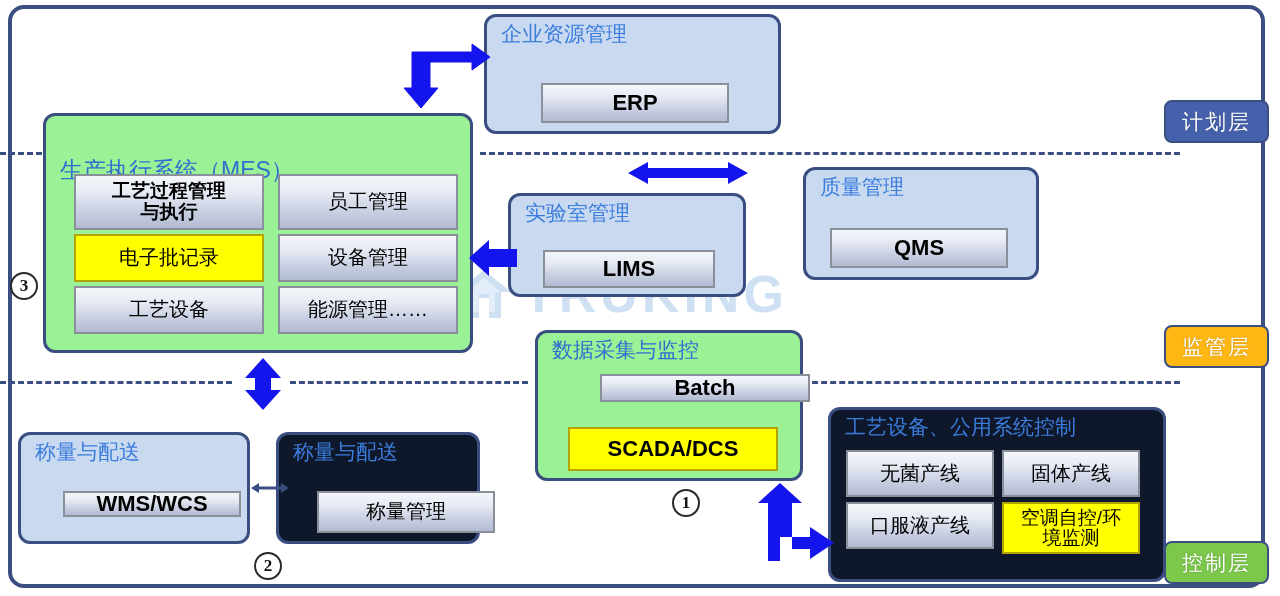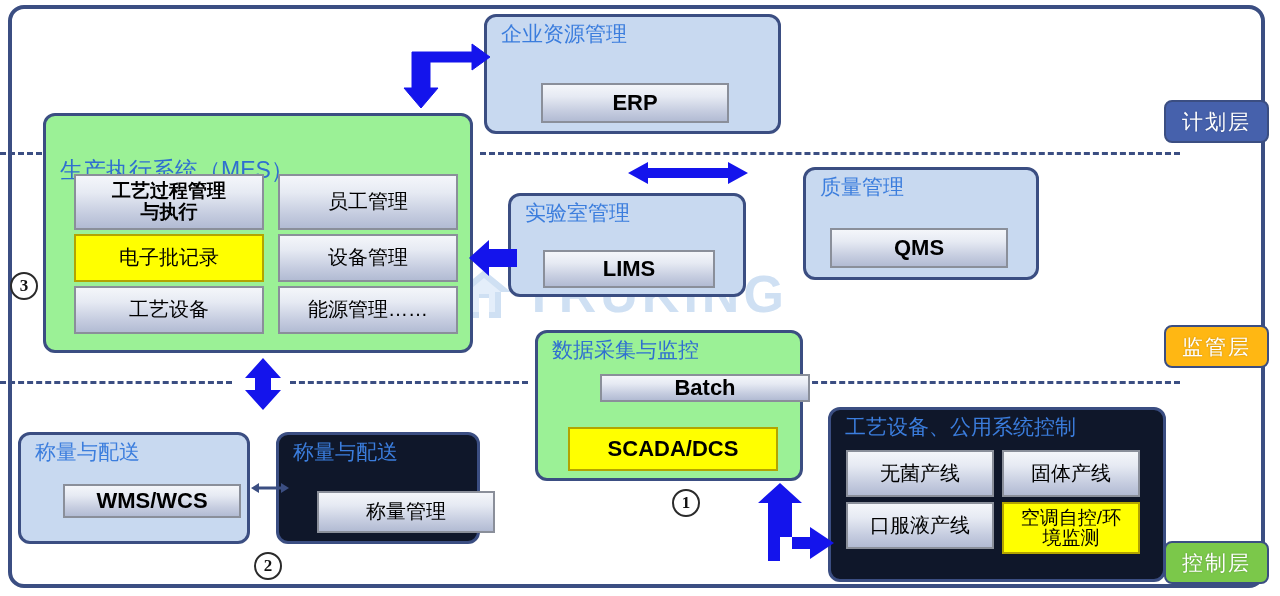--- a/index.html
+++ b/index.html
@@ -146,21 +146,21 @@
   </div>
 
   <div class="gbox green" style="left:535px;top:330px;width:268px;height:151px;">
     <div class="gbox-title green-t">数据采集与监控</div>
     <div class="chip latin" style="left:30px;top:41px;width:210px;height:28px;margin-left:32px;">Batch</div>
     <div class="chip latin yellow" style="left:30px;top:94px;width:210px;height:44px;">SCADA/DCS</div>
   </div>
 
   <div class="gbox blue" style="left:18px;top:432px;width:232px;height:112px;">
     <div class="gbox-title">称量与配送</div>
-    <div class="chip latin" style="left:42px;top:49px;width:178px;height:34px;">WMS/WCS</div>
+    <div class="chip latin" style="left:42px;top:56px;width:178px;height:26px;">WMS/WCS</div>
   </div>
 
   <div class="gbox white" style="left:276px;top:432px;width:204px;height:112px;">
     <div class="gbox-title">称量与配送</div>
     <div class="chip" style="left:38px;top:56px;width:178px;height:42px;">称量管理</div>
   </div>
 
   <div class="gbox white" style="left:828px;top:407px;width:338px;height:175px;">
     <div class="gbox-title">工艺设备、公用系统控制</div>
     <div class="chip" style="left:15px;top:40px;width:148px;height:47px;">无菌产线</div>

